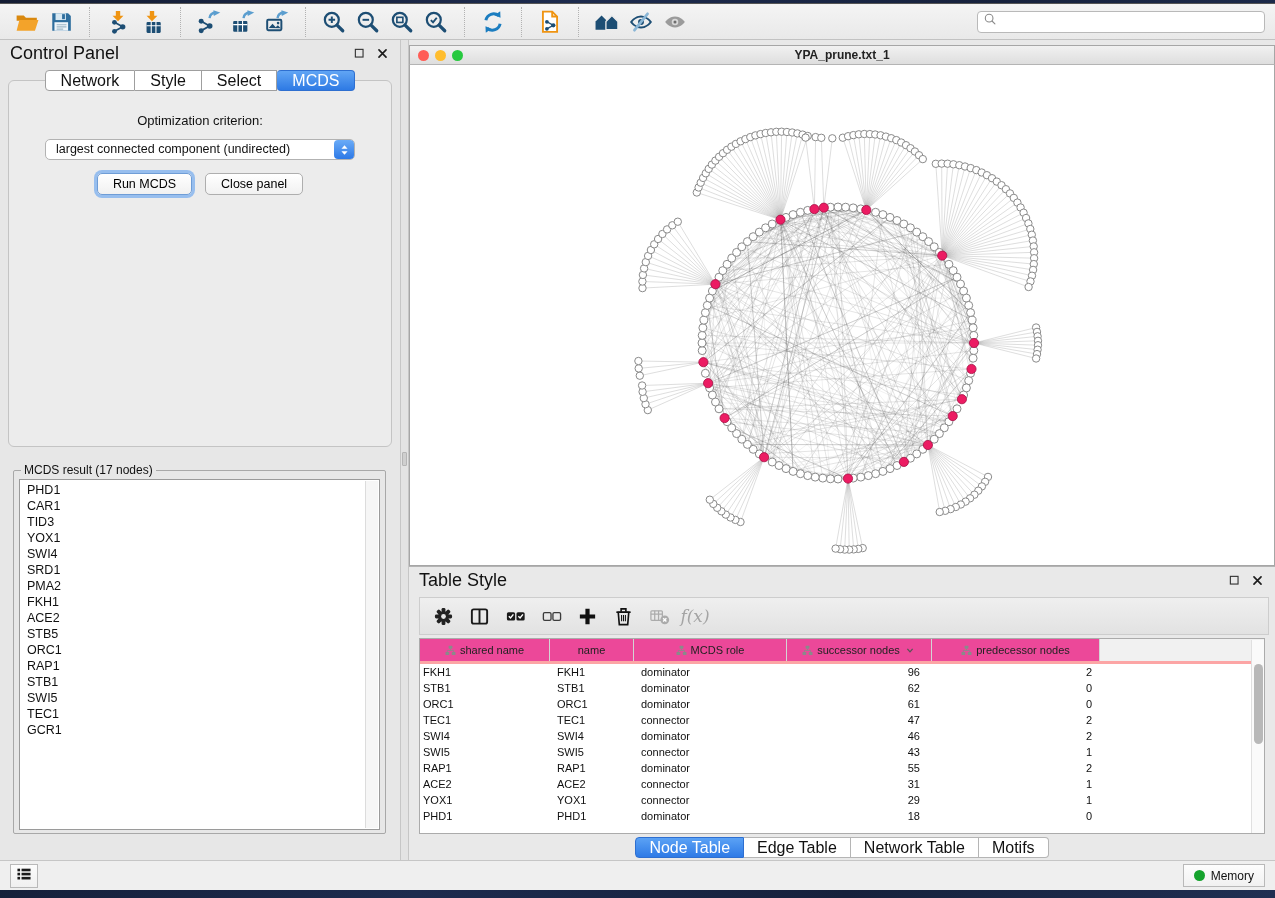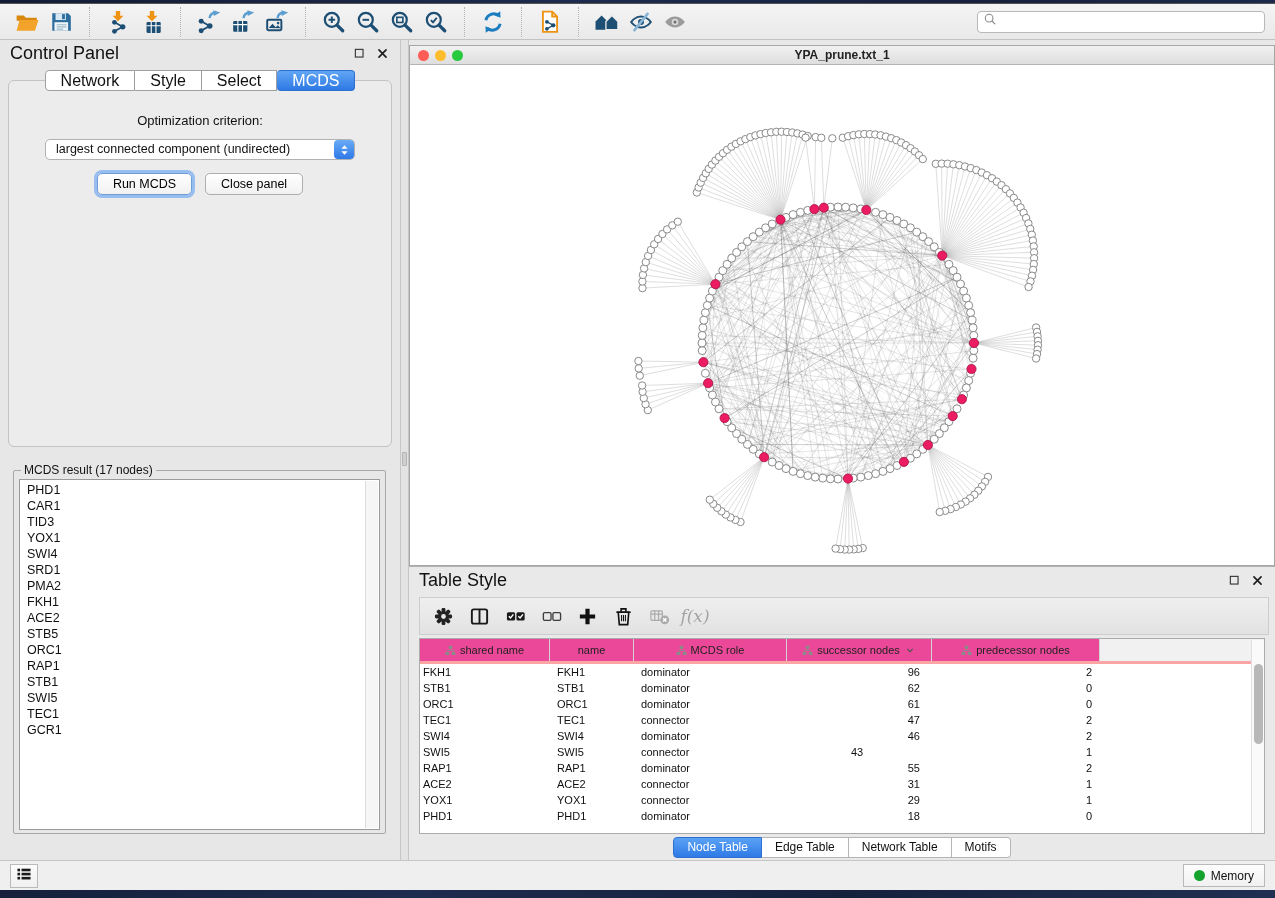--- a/index.html
+++ b/index.html
@@ -96,21 +96,21 @@
   .th svg.sort { width:12px; height:12px; }
   .th-fill { flex:1; background:#f1f1f1; }
   .tr { display:flex; height:16px; align-items:center; cursor:default; }
   .td { font-size:11px; color:#101010; overflow:hidden; white-space:nowrap; }
   .td.num { text-align:right; }
   #tbody-scroll { position:absolute; top:1px; right:0; bottom:0; width:13px; background:#fafafa; border-left:1px solid #e0e0e0; }
   #tbody-scroll .thumb { position:absolute; top:24px; left:2px; width:9px; height:80px; background:#b8b8b8; border-radius:5px; }
 
   #tp-tabs { height:26px; display:flex; justify-content:center; align-items:center; flex:0 0 auto; }
   .tp-tab { background:#fff; border:1px solid #b5b5b5; border-left:none; height:21px; line-height:19px;
-    padding:0 13px; font-size:12px; cursor:pointer; }
+    padding:0 13px; font-size:16px; cursor:pointer; }
   .tp-tab:first-child { border-left:1px solid #b5b5b5; border-radius:4px 0 0 4px; }
   .tp-tab:last-child { border-radius:0 4px 4px 0; }
   .tp-tab.active { background:linear-gradient(#5ba2f5,#2e7ae6); color:#fff; border-color:#2e6fd0; }
 
   
   #status-bar { height:30px; flex:0 0 auto; background:#efefef; border-top:1px solid #c6c6c6;
     display:flex; align-items:center; padding:0 10px; }
   #status-list-btn { width:28px; height:24px; background:linear-gradient(#fcfcfc,#f0f0f0); border:1px solid #b9b9b9;
     display:flex; align-items:center; justify-content:center; cursor:pointer; }
   #status-list-btn svg { width:18px; height:18px; }
@@ -1277,21 +1277,21 @@
                 <div class="td" style="width: 130px; padding-left: 3px;">SWI4</div>
                 <div class="td" style="width: 84px; padding-left: 7px;">SWI4</div>
                 <div class="td" style="width: 153px; padding-left: 7px;">dominator</div>
                 <div class="td num" style="width: 145px; padding-left: 7px; padding-right: 12px;">46</div>
                 <div class="td num" style="width: 168px; padding-left: 7px; padding-right: 8px;">2</div>
               </div>
               <div class="tr">
                 <div class="td" style="width: 130px; padding-left: 3px;">SWI5</div>
                 <div class="td" style="width: 84px; padding-left: 7px;">SWI5</div>
                 <div class="td" style="width: 153px; padding-left: 7px;">connector</div>
-                <div class="td num" style="width: 145px; padding-left: 7px; padding-right: 12px; text-align: center;">43</div>
+                <div class="td num" style="width: 145px; padding-left: 7px; padding-right: 12px;">43</div>
                 <div class="td num" style="width: 168px; padding-left: 7px; padding-right: 8px;">1</div>
               </div>
               <div class="tr">
                 <div class="td" style="width: 130px; padding-left: 3px;">RAP1</div>
                 <div class="td" style="width: 84px; padding-left: 7px;">RAP1</div>
                 <div class="td" style="width: 153px; padding-left: 7px;">dominator</div>
                 <div class="td num" style="width: 145px; padding-left: 7px; padding-right: 12px;">55</div>
                 <div class="td num" style="width: 168px; padding-left: 7px; padding-right: 8px;">2</div>
               </div>
               <div class="tr">

